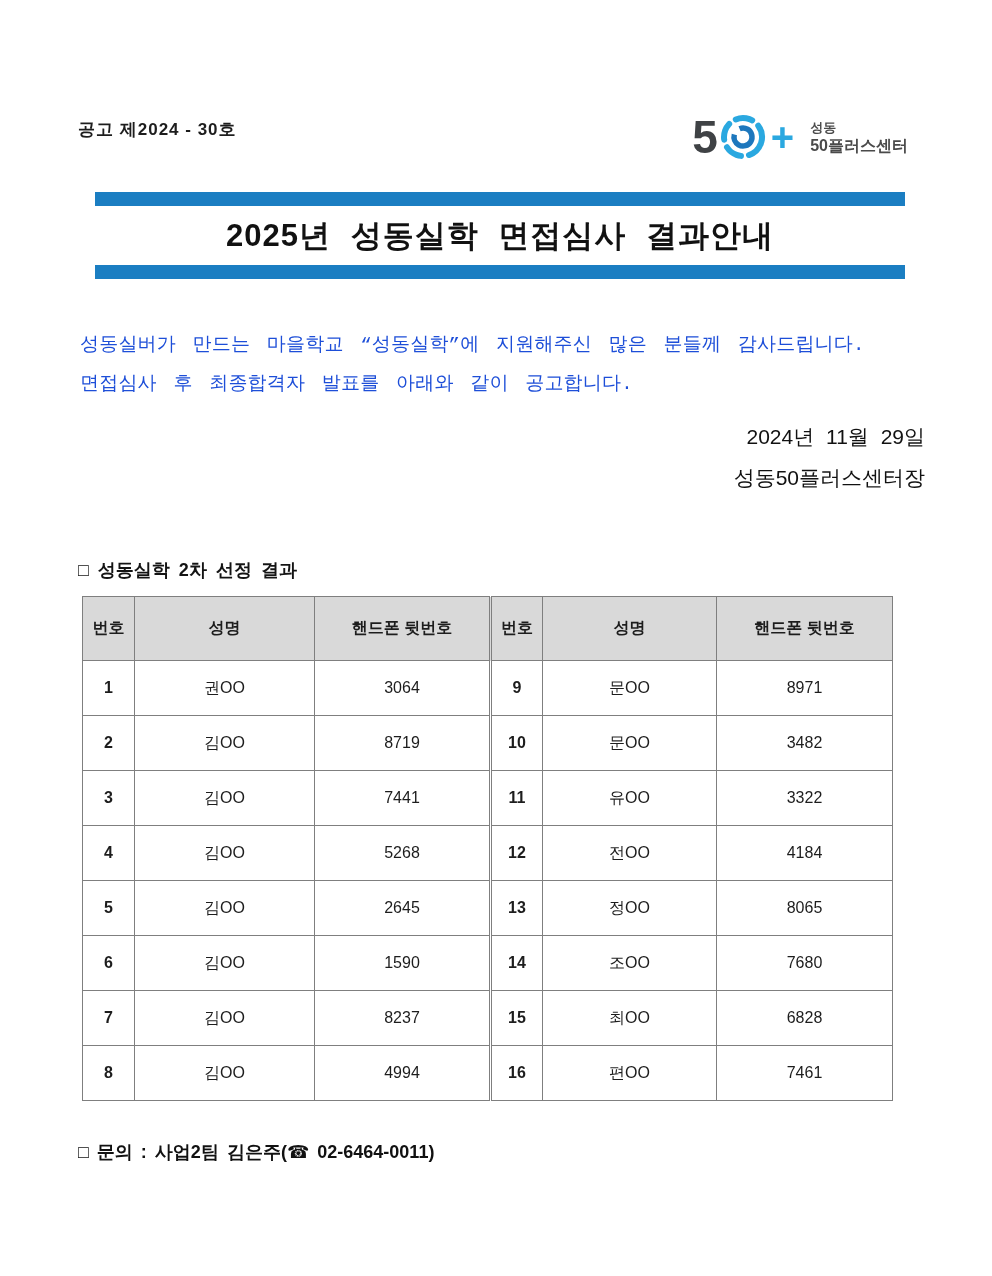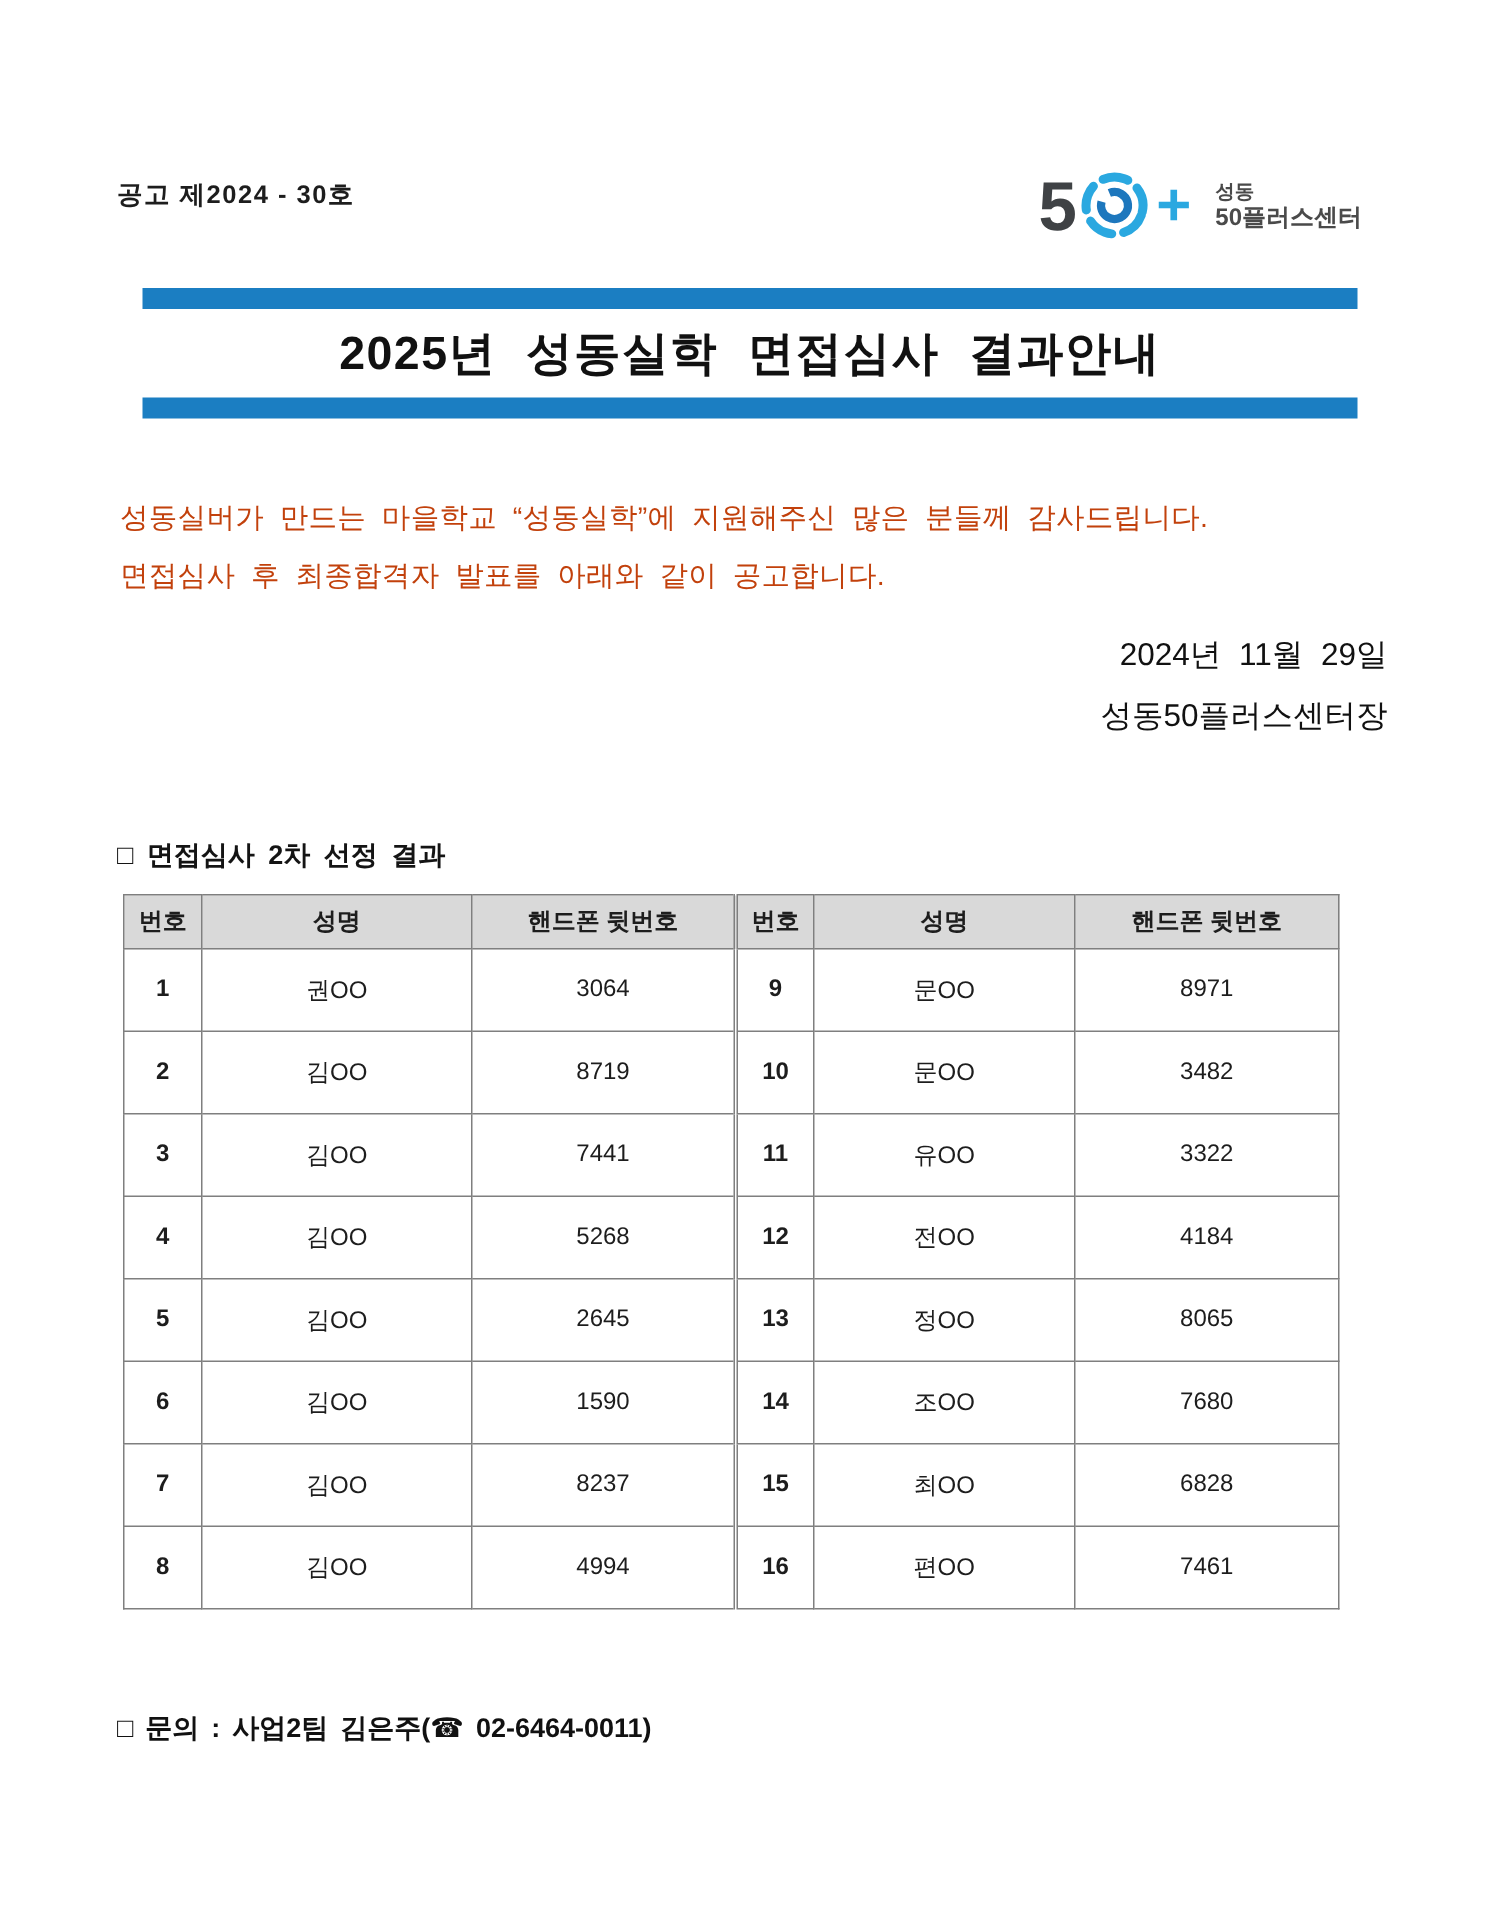--- a/index.html
+++ b/index.html
@@ -43,22 +43,22 @@
   .title-bar { height: 14px; background: #1b7ec2; }
   .doc-title {
     text-align: center; font-size: 31px; font-weight: bold;
     color: #111; padding: 13px 0 12px 0; letter-spacing: 1px;
     word-spacing: 10px; line-height: 34px;
   }
 
   
   .body-text {
     position: absolute; left: 80px; top: 282px; width: 860px;
-    font-size: 19px; line-height: 39px; color: #c2410c;
-    word-spacing: 5px; letter-spacing: 0.2px;
+    font-size: 19px; line-height: 39px; color: #1d4ed8;
+    word-spacing: 5px; letter-spacing: 0.2px; font-family: Liberation Mono, monospace;
   }
 
   
   .sign-block {
     position: absolute; top: 372px; right: 67px;
     text-align: right; font-size: 21px; line-height: 41px;
     color: #111; word-spacing: 6px;
   }
 
   
@@ -71,21 +71,21 @@
   
   .results-table-wrap { position: absolute; left: 82px; top: 552px; width: 810px; }
   table.results {
     border-collapse: collapse; width: 810px;
     font-size: 16px; color: #1d1d1d; table-layout: fixed;
   }
   table.results th, table.results td {
     border: 1px solid #7f7f7f; text-align: center; vertical-align: middle;
     padding: 0;
   }
-  table.results th { background: #d9d9d9; font-weight: bold; height: 36px; font-size: 16px; }
+  table.results th { background: #d9d9d9; font-weight: bold; height: 64px; font-size: 16px; }
   table.results td { height: 55px; background: #fff; }
   table.results .num-col { font-weight: bold; }
   table.results th.divider, table.results td.divider { border-left: 3px double #7f7f7f; }
 
   
   .footer-contact {
     position: absolute; left: 78px; top: 1096px;
     font-size: 18px; font-weight: bold; color: #111;
     word-spacing: 3px;
     text-align: center;
@@ -126,21 +126,21 @@
   <div class="body-text">
     <div>성동실버가 만드는 마을학교 “성동실학”에 지원해주신 많은 분들께 감사드립니다.</div>
     <div>면접심사 후 최종합격자 발표를 아래와 같이 공고합니다.</div>
   </div>
 
   <div class="sign-block">
     <div>2024년 11월 29일</div>
     <div>성동50플러스센터장</div>
   </div>
 
-  <div class="section-heading">□ 면접심사 2차 선정 결과</div>
+  <div class="section-heading">□ 성동실학 2차 선정 결과</div>
 
   <div class="results-table-wrap">
     <table class="results">
       <colgroup>
         <col style="width:52px">
           <col style="width:180px">
           <col style="width:176px">
         <col style="width:52px">
           <col style="width:174px">
           <col style="width:176px">

